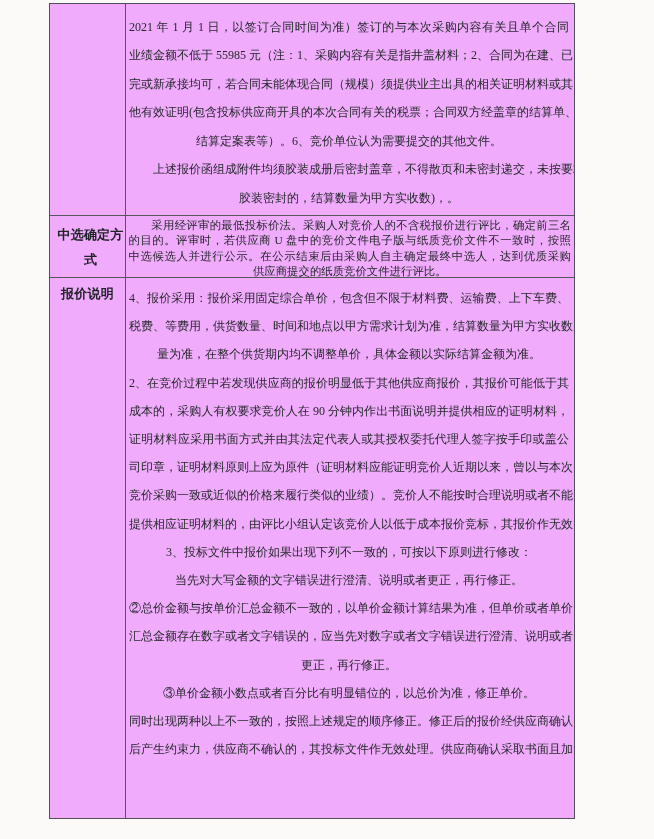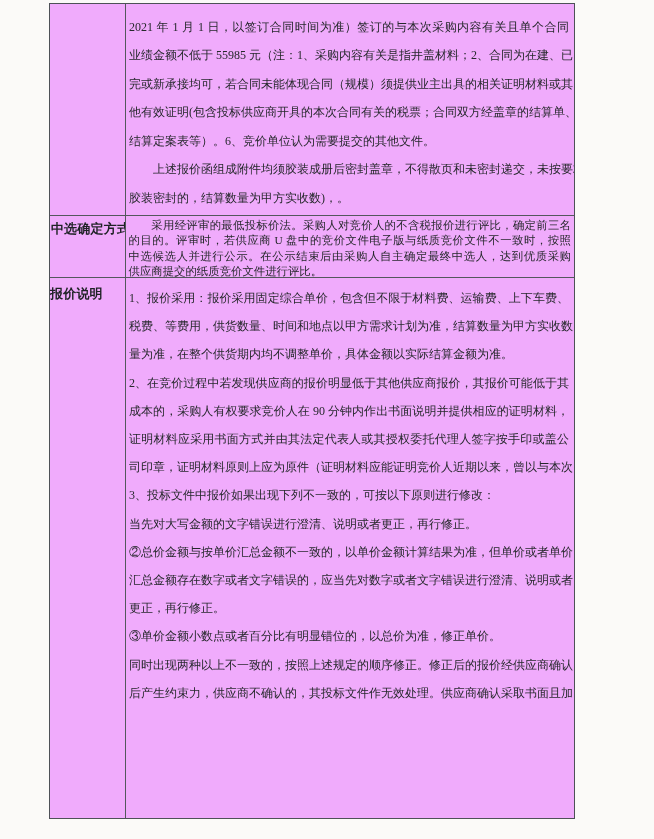--- a/index.html
+++ b/index.html
@@ -28,36 +28,36 @@
   .r2 { border-bottom: 1.2px solid #54575d; }
 
   
   .label-cell {
     font-weight: 700;
     font-size: 13px;
     letter-spacing: 0.2px;
     color: #1f2226;
   }
   .label-sel {
-    display: flex; flex-direction: row; justify-content: center;
+    display: flex; flex-direction: column; justify-content: center;
     padding-left: 6px; line-height: 25px;
   }
   .label-quote {
-    text-align: left;
+    text-align: center;
     padding-top: 7px;
     line-height: 17px;
   }
 
   
   .content-cell { padding-left: 3px; padding-right: 5px; }
   .c1 { padding-top: 8.5px; font-size: 12px; line-height: 28.6px; }
   .c2 { padding-top: 1.5px; font-size: 11.4px; line-height: 15.6px; padding-left: 2.5px; padding-right: 3px; }
   .c3 { padding-top: 6px;  font-size: 12px; line-height: 28.2px; }
 
-  .ln { white-space: nowrap; text-align: left; }
+  .ln { white-space: nowrap; text-align: center; }
   .ln.j { text-align: justify; text-align-last: justify; }
   .ln.ind { text-indent: 2em; }
 </style>
 </head>
 <body>
 
 <div class="page">
   <div class="doc-table">
 
     <div class="cell label-cell r1"></div>
@@ -79,27 +79,29 @@
       <div class="ln j ind">采用经评审的最低投标价法。采购人对竞价人的不含税报价进行评比，确定前三名</div>
       <div class="ln j">的目的。评审时，若供应商 U 盘中的竞价文件电子版与纸质竞价文件不一致时，按照</div>
       <div class="ln j">中选候选人并进行公示。在公示结束后由采购人自主确定最终中选人，达到优质采购</div>
       <div class="ln">供应商提交的纸质竞价文件进行评比。</div>
     </div>
 
     <div class="cell label-cell label-quote">
       <div>报价说明</div>
     </div>
     <div class="cell content-cell c3">
-      <div class="ln j">1、报价采用：报价采用固定综合单价，包含但不限于材料费、运输费、上下车费、</div>
+      <div class="ln j">4、报价采用：报价采用固定综合单价，包含但不限于材料费、运输费、上下车费、</div>
       <div class="ln j">税费、等费用，供货数量、时间和地点以甲方需求计划为准，结算数量为甲方实收数</div>
       <div class="ln">量为准，在整个供货期内均不调整单价，具体金额以实际结算金额为准。</div>
       <div class="ln j">2、在竞价过程中若发现供应商的报价明显低于其他供应商报价，其报价可能低于其</div>
       <div class="ln j">成本的，采购人有权要求竞价人在 90 分钟内作出书面说明并提供相应的证明材料，</div>
       <div class="ln j">证明材料应采用书面方式并由其法定代表人或其授权委托代理人签字按手印或盖公</div>
       <div class="ln j">司印章，证明材料原则上应为原件（证明材料应能证明竞价人近期以来，曾以与本次</div>
+      <div class="ln j">竞价采购一致或近似的价格来履行类似的业绩）。竞价人不能按时合理说明或者不能</div>
+      <div class="ln j">提供相应证明材料的，由评比小组认定该竞价人以低于成本报价竞标，其报价作无效</div>
       <div class="ln">3、投标文件中报价如果出现下列不一致的，可按以下原则进行修改：</div>
       <div class="ln">当先对大写金额的文字错误进行澄清、说明或者更正，再行修正。</div>
       <div class="ln j">②总价金额与按单价汇总金额不一致的，以单价金额计算结果为准，但单价或者单价</div>
       <div class="ln j">汇总金额存在数字或者文字错误的，应当先对数字或者文字错误进行澄清、说明或者</div>
       <div class="ln">更正，再行修正。</div>
       <div class="ln">③单价金额小数点或者百分比有明显错位的，以总价为准，修正单价。</div>
       <div class="ln j">同时出现两种以上不一致的，按照上述规定的顺序修正。修正后的报价经供应商确认</div>
       <div class="ln j">后产生约束力，供应商不确认的，其投标文件作无效处理。供应商确认采取书面且加</div>
     </div>
 

